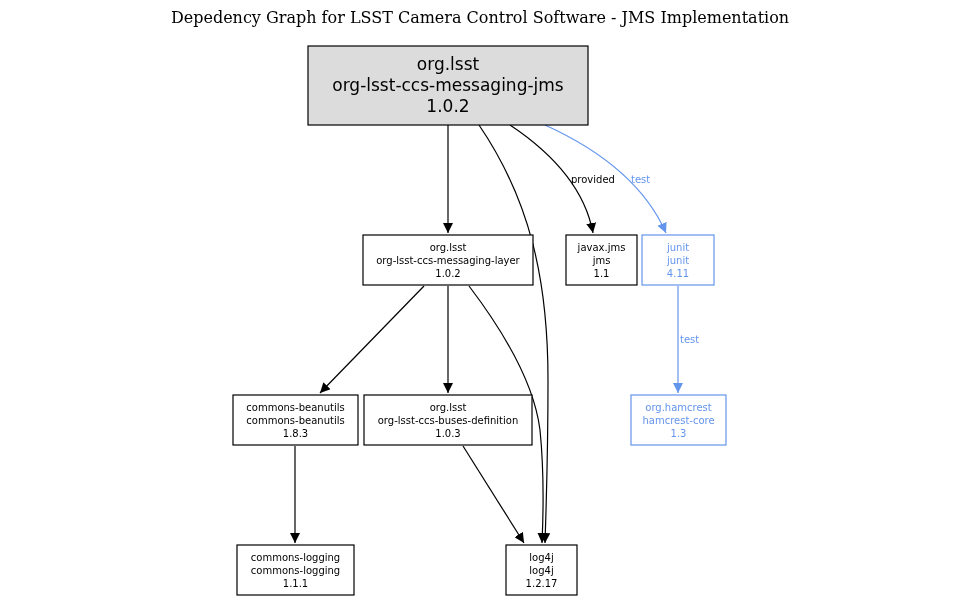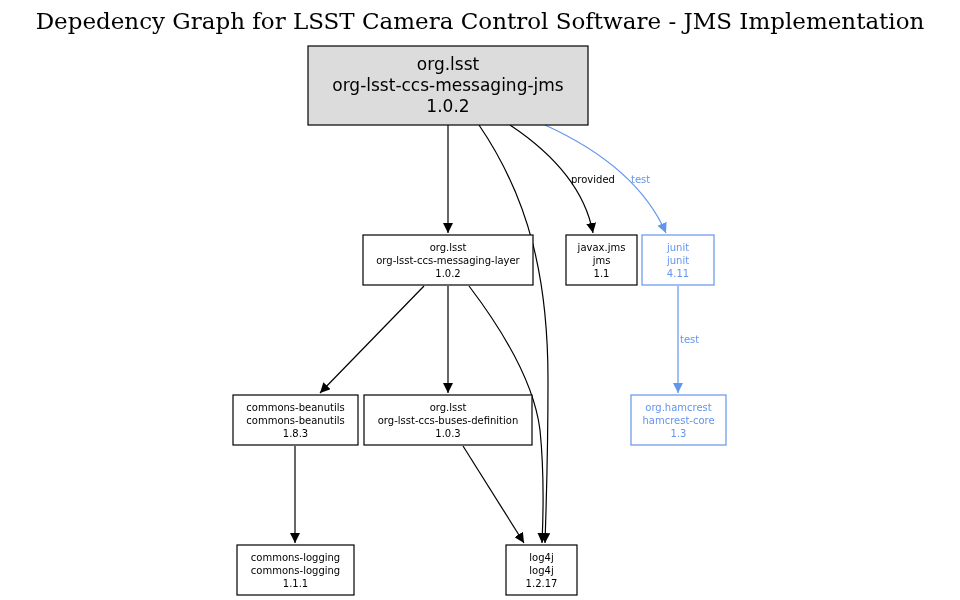--- a/index.html
+++ b/index.html
@@ -1,19 +1,19 @@
 <!DOCTYPE html>
 <html><head>
 <meta charset="utf-8">
 <style>
   html, body { margin: 0; padding: 0; background: #ffffff; }
   body { width: 960px; height: 600px; overflow: hidden; position: relative; }
   #title {
     position: absolute; left: 0; top: 8px; width: 960px; text-align: center;
-    font-family: "DejaVu Serif", serif; font-size: 23px; color: #000;
+    font-family: "DejaVu Serif", serif; font-size: 16px; color: #000;
   }
   svg { position: absolute; left: 0; top: 0; }
   .node-text { font-family: "DejaVu Sans", sans-serif; text-anchor: middle; }
   .edge-label { font-family: "DejaVu Sans", sans-serif; font-size: 10px; }
 </style>
 </head>
 <body>
 
 <div id="title">Depedency Graph for LSST Camera Control Software - JMS Implementation</div>
 

